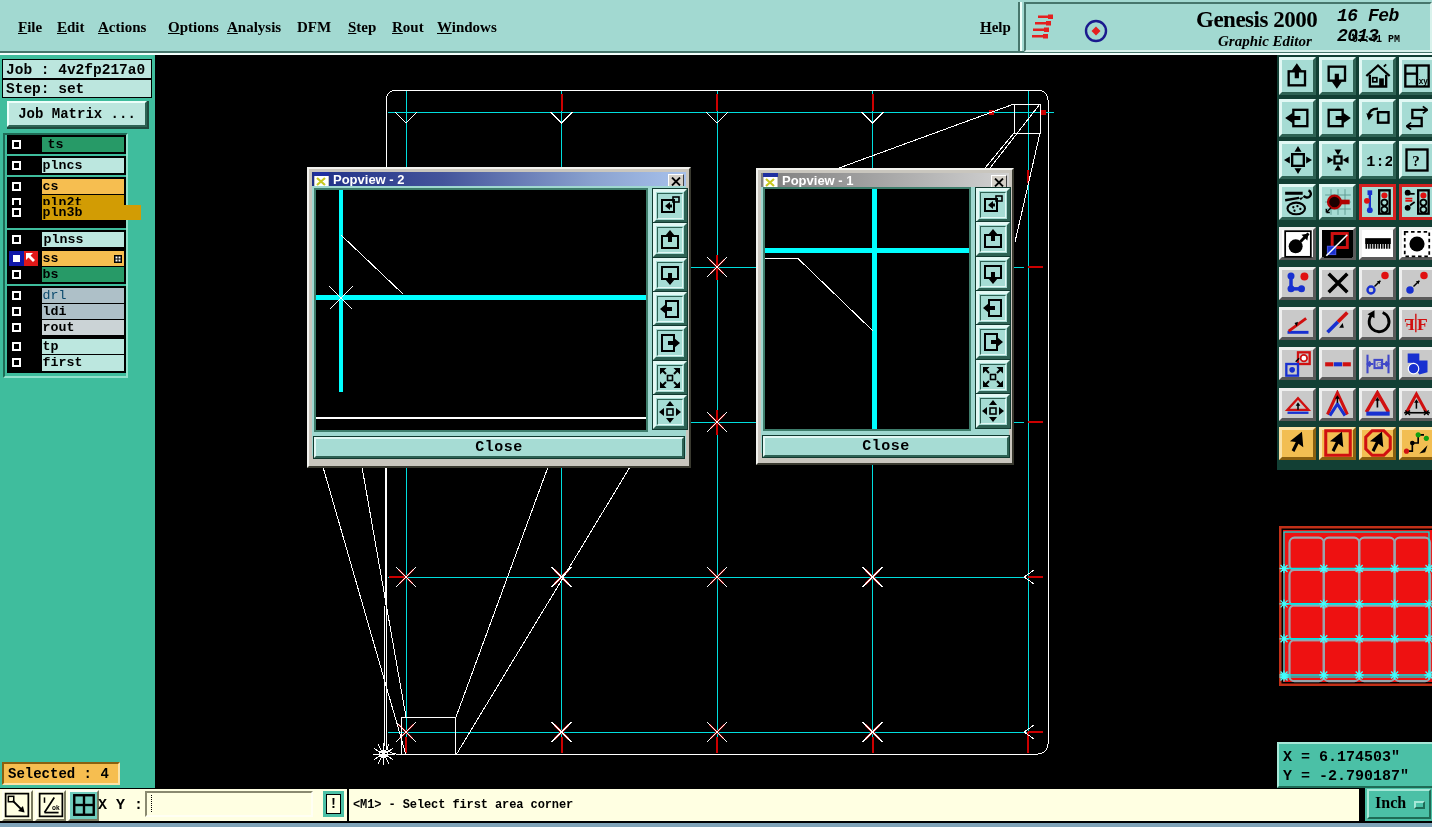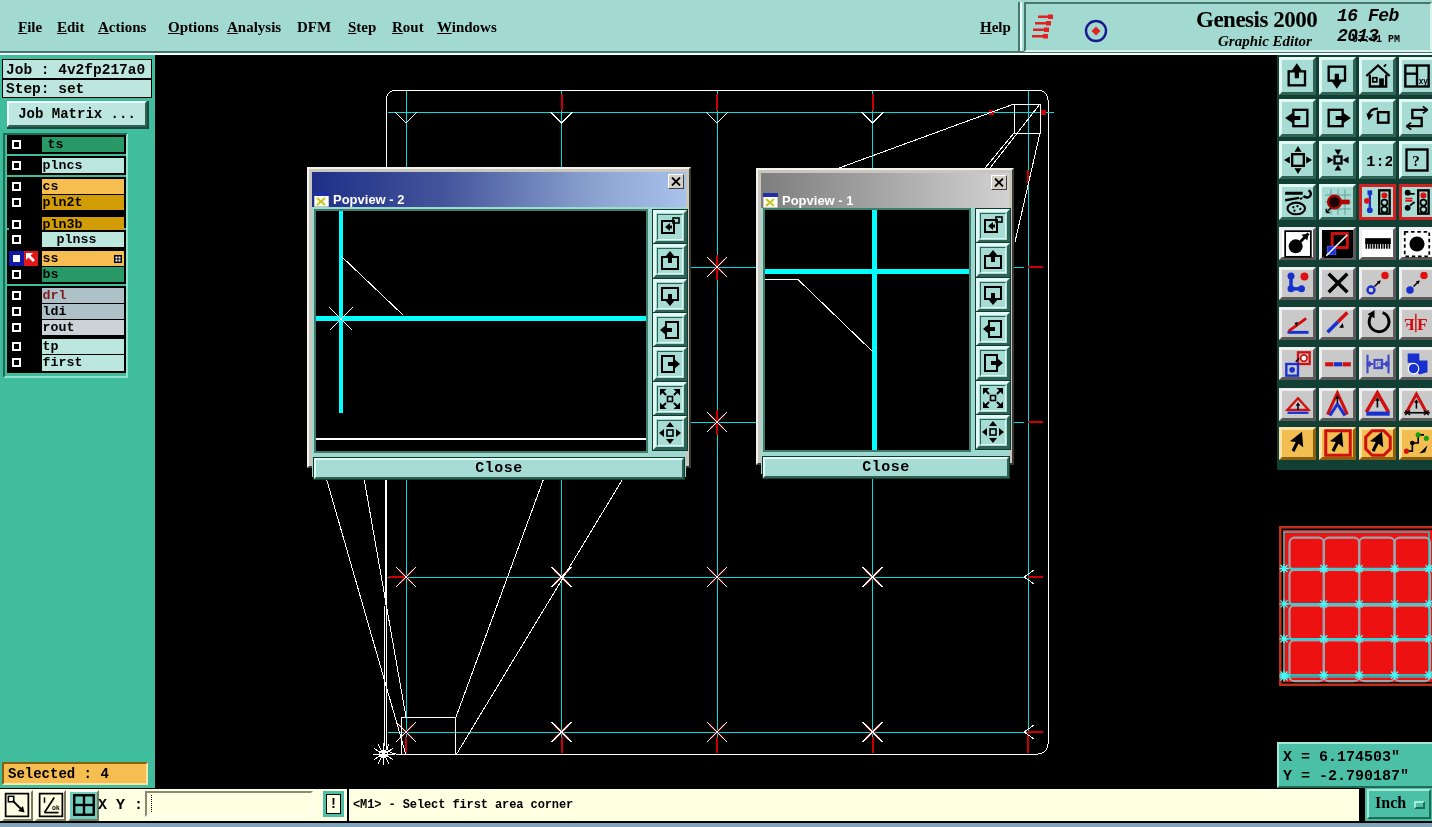--- a/index.html
+++ b/index.html
@@ -6,21 +6,21 @@
 .abs{position:absolute}
 .mono{font-family:"Liberation Mono",monospace;font-weight:bold;color:#000}
 .serif{font-family:"Liberation Serif",serif;font-weight:bold;color:#000}
 .menu{font-family:"Liberation Serif",serif;font-weight:bold;font-size:15px;color:#000}
 .tealbtn{background:#A6DCD4;border-style:solid;border-color:#E2F8F4 #2E6254 #2E6254 #E2F8F4}
 .graybtn{background:#C9C9C9;border-style:solid;border-color:#EFEFEF #5A5A5A #5A5A5A #EFEFEF}
 .yelbtn{background:#F2BE52;border-style:solid;border-color:#FBE3A8 #8A6010 #8A6010 #FBE3A8}
 .whitebtn{background:#FFF;border-style:solid;border-color:#EFEFEF #5A5A5A #5A5A5A #EFEFEF}
 .tbtn{position:absolute;display:flex;align-items:center;justify-content:center}
 .pw{position:absolute;background:#C9C6BE;border:2px solid;border-color:#F2F2EE #39392F #39392F #F2F2EE;padding:3px}
-.ptitle{position:relative;height:35px;display:flex;align-items:flex-end}
+.ptitle{position:relative;height:14px;display:flex;align-items:center}
 .ptitle .txt{color:#fff;font-family:"Liberation Sans",sans-serif;font-weight:bold;font-size:13px;margin-left:4px}
 .pxbtn{position:absolute;right:2px;top:2px;width:16px;height:15px;background:#D4D0C8;border:1px solid;border-color:#fff #404040 #404040 #fff;display:flex;align-items:center;justify-content:center}
 .sbtn{position:absolute;width:34px;height:34px;background:#A6DCD4;border:3px solid;border-color:#E2F8F4 #2E6254 #2E6254 #E2F8F4;box-shadow:0 0 0 1px #113A30;display:flex;align-items:center;justify-content:center}
 .sbtn .gf{width:26px;height:26px;border:1px solid;border-color:#2E6254 #E2F8F4 #E2F8F4 #2E6254;display:flex;align-items:center;justify-content:center}
 .closebtn{position:absolute;background:#A6DCD4;border:2px solid;border-color:#E2F8F4 #2E6254 #2E6254 #E2F8F4;box-shadow:0 0 0 1px #113A30;text-align:center;font-family:"Liberation Mono",monospace;font-weight:bold;font-size:15px;letter-spacing:0.5px;color:#000;line-height:17px}
 </style></head><body>
 <div id="root">
 
 <div class="abs" style="left:0;top:0;width:1432px;height:55px;background:#A2D9D1">
 <div class="abs" style="left:0;top:51px;width:1432px;height:2px;background:#46766C"></div>
@@ -96,35 +96,35 @@
           <div style="width:18px;height:15.2px;background:#000;flex:none"></div>
 <div style="flex:1;background:#F6BE50;font-family:'Liberation Mono',monospace;font-weight:bold;font-size:13.3px;color:#000;line-height:15px;padding-left:1px">cs</div>
 </div>
 <div style="position:absolute;left:0;top:16.2px;width:115px;height:15.2px;display:flex">
 <div style="width:15px;height:15.2px;background:#000;flex:none;display:flex;align-items:center;justify-content:center">
             <div style="width:9px;height:9px;border:2px solid #fff"></div>
           </div>
           <div style="width:18px;height:15.2px;background:#000;flex:none"></div>
 <div style="flex:1;background:#D29C04;font-family:'Liberation Mono',monospace;font-weight:bold;font-size:13.3px;color:#000;line-height:15px;padding-left:1px">pln2t</div>
 </div>
-<div style="position:absolute;left:0;top:38px;width:115px;height:15.2px;display:flex">
+<div style="position:absolute;left:0;top:26px;width:132px;height:15.2px;display:flex">
 <div style="width:15px;height:15.2px;background:#000;flex:none;display:flex;align-items:center;justify-content:center">
             <div style="width:9px;height:9px;border:2px solid #fff"></div>
           </div>
           <div style="width:18px;height:15.2px;background:#000;flex:none"></div>
 <div style="flex:1;background:#D29C04;font-family:'Liberation Mono',monospace;font-weight:bold;font-size:13.3px;color:#000;line-height:15px;padding-left:1px">pln3b</div>
 </div>
 </div>
 <div class="abs" style="left:6.5px;top:174.8px;width:119px;height:19.2px;background:#000;border:2px solid #000">
 <div style="position:absolute;left:0;top:0.0px;width:115px;height:15.2px;display:flex">
 <div style="width:15px;height:15.2px;background:#000;flex:none;display:flex;align-items:center;justify-content:center">
             <div style="width:9px;height:9px;border:2px solid #fff"></div>
           </div>
           <div style="width:18px;height:15.2px;background:#000;flex:none"></div>
-<div style="flex:1;background:#BCE7DF;font-family:'Liberation Mono',monospace;font-weight:bold;font-size:13.3px;color:#000;line-height:15px;padding-left:15px">plnss</div>
+<div style="flex:1;background:#BCE7DF;font-family:'Liberation Mono',monospace;font-weight:bold;font-size:13.3px;color:#000;line-height:15px;padding-left:2px">plnss</div>
 </div>
 </div>
 <div class="abs" style="left:6.5px;top:193.8px;width:119px;height:35.4px;background:#000;border:2px solid #000">
 <div style="position:absolute;left:0;top:0.0px;width:115px;height:15.2px;display:flex">
 <div style="width:15px;height:15.2px;background:#1018A8;flex:none;display:flex;align-items:center;justify-content:center">
             <div style="width:7px;height:7px;background:#fff"></div>
           </div>
           <div style="width:14px;height:15.2px;background:#E01818;flex:none;display:flex;align-items:center;justify-content:center">
             <svg width="12" height="12" viewBox="0 0 12 12">
               <path d="M1,1 L8,1 L5.5,3.5 L10,8 L8,10 L3.5,5.5 L1,8 Z" fill="#fff"></path>
@@ -146,21 +146,21 @@
           <div style="width:18px;height:15.2px;background:#000;flex:none"></div>
 <div style="flex:1;background:#279A67;font-family:'Liberation Mono',monospace;font-weight:bold;font-size:13.3px;color:#000;line-height:15px;padding-left:1px">bs</div>
 </div>
 </div>
 <div class="abs" style="left:6.5px;top:230.5px;width:119px;height:51.6px;background:#000;border:2px solid #000">
 <div style="position:absolute;left:0;top:0.0px;width:115px;height:15.2px;display:flex">
 <div style="width:15px;height:15.2px;background:#000;flex:none;display:flex;align-items:center;justify-content:center">
             <div style="width:9px;height:9px;border:2px solid #fff"></div>
           </div>
           <div style="width:18px;height:15.2px;background:#000;flex:none"></div>
-<div style="flex:1;background:#AEC0C8;font-family:'Liberation Mono',monospace;font-weight:bold;font-size:13.3px;color:#7f1d1d;line-height:15px;padding-left:1px">drl</div>
+<div style="flex:1;background:#AEC0C8;font-family:'Liberation Mono',monospace;font-weight:normal;font-size:13.3px;color:#0c4a6e;line-height:15px;padding-left:1px">drl</div>
 </div>
 <div style="position:absolute;left:0;top:16.2px;width:115px;height:15.2px;display:flex">
 <div style="width:15px;height:15.2px;background:#000;flex:none;display:flex;align-items:center;justify-content:center">
             <div style="width:9px;height:9px;border:2px solid #fff"></div>
           </div>
           <div style="width:18px;height:15.2px;background:#000;flex:none"></div>
 <div style="flex:1;background:#AEC0C8;font-family:'Liberation Mono',monospace;font-weight:bold;font-size:13.3px;color:#000;line-height:15px;padding-left:1px">ldi</div>
 </div>
 <div style="position:absolute;left:0;top:32.4px;width:115px;height:15.2px;display:flex">
 <div style="width:15px;height:15.2px;background:#000;flex:none;display:flex;align-items:center;justify-content:center">
@@ -179,21 +179,21 @@
 <div style="flex:1;background:#BCE7DF;font-family:'Liberation Mono',monospace;font-weight:bold;font-size:13.3px;color:#000;line-height:15px;padding-left:1px">tp</div>
 </div>
 <div style="position:absolute;left:0;top:16.2px;width:115px;height:15.2px;display:flex">
 <div style="width:15px;height:15.2px;background:#000;flex:none;display:flex;align-items:center;justify-content:center">
             <div style="width:9px;height:9px;border:2px solid #fff"></div>
           </div>
           <div style="width:18px;height:15.2px;background:#000;flex:none"></div>
 <div style="flex:1;background:#BCE7DF;font-family:'Liberation Mono',monospace;font-weight:bold;font-size:13.3px;color:#000;line-height:15px;padding-left:1px">first</div>
 </div>
 </div>
-<div class="abs" style="left:2px;top:707px;width:146px;height:23px;background:#F6BE50;border:2px solid;border-color:#8A6010 #FBE3A8 #FBE3A8 #8A6010">
+<div class="abs" style="left:2px;top:707px;width:118px;height:23px;background:#F6BE50;border:2px solid;border-color:#8A6010 #FBE3A8 #FBE3A8 #8A6010">
         <div class="mono" style="font-size:14px;margin:2px 0 0 4px">Selected : 4</div>
       </div>
 </div>
 <div class="abs" style="left:155px;top:55px;width:1122px;height:733px;background:#000">
 <svg class="abs" shape-rendering="crispEdges" style="left:0;top:0" width="1122" height="733" viewBox="0 0 1122 733">
         <rect x="231" y="35" width="662" height="664" rx="10" fill="none" stroke="#FFFFFF" stroke-width="1"></rect>
         <line x1="251" y1="36" x2="251" y2="698" stroke="#00DEDE" stroke-width="1"></line>
         <line x1="406.5" y1="36" x2="406.5" y2="698" stroke="#00DEDE" stroke-width="1"></line>
         <line x1="562" y1="36" x2="562" y2="698" stroke="#00DEDE" stroke-width="1"></line>
         <line x1="717.5" y1="36" x2="717.5" y2="698" stroke="#00DEDE" stroke-width="1"></line>

